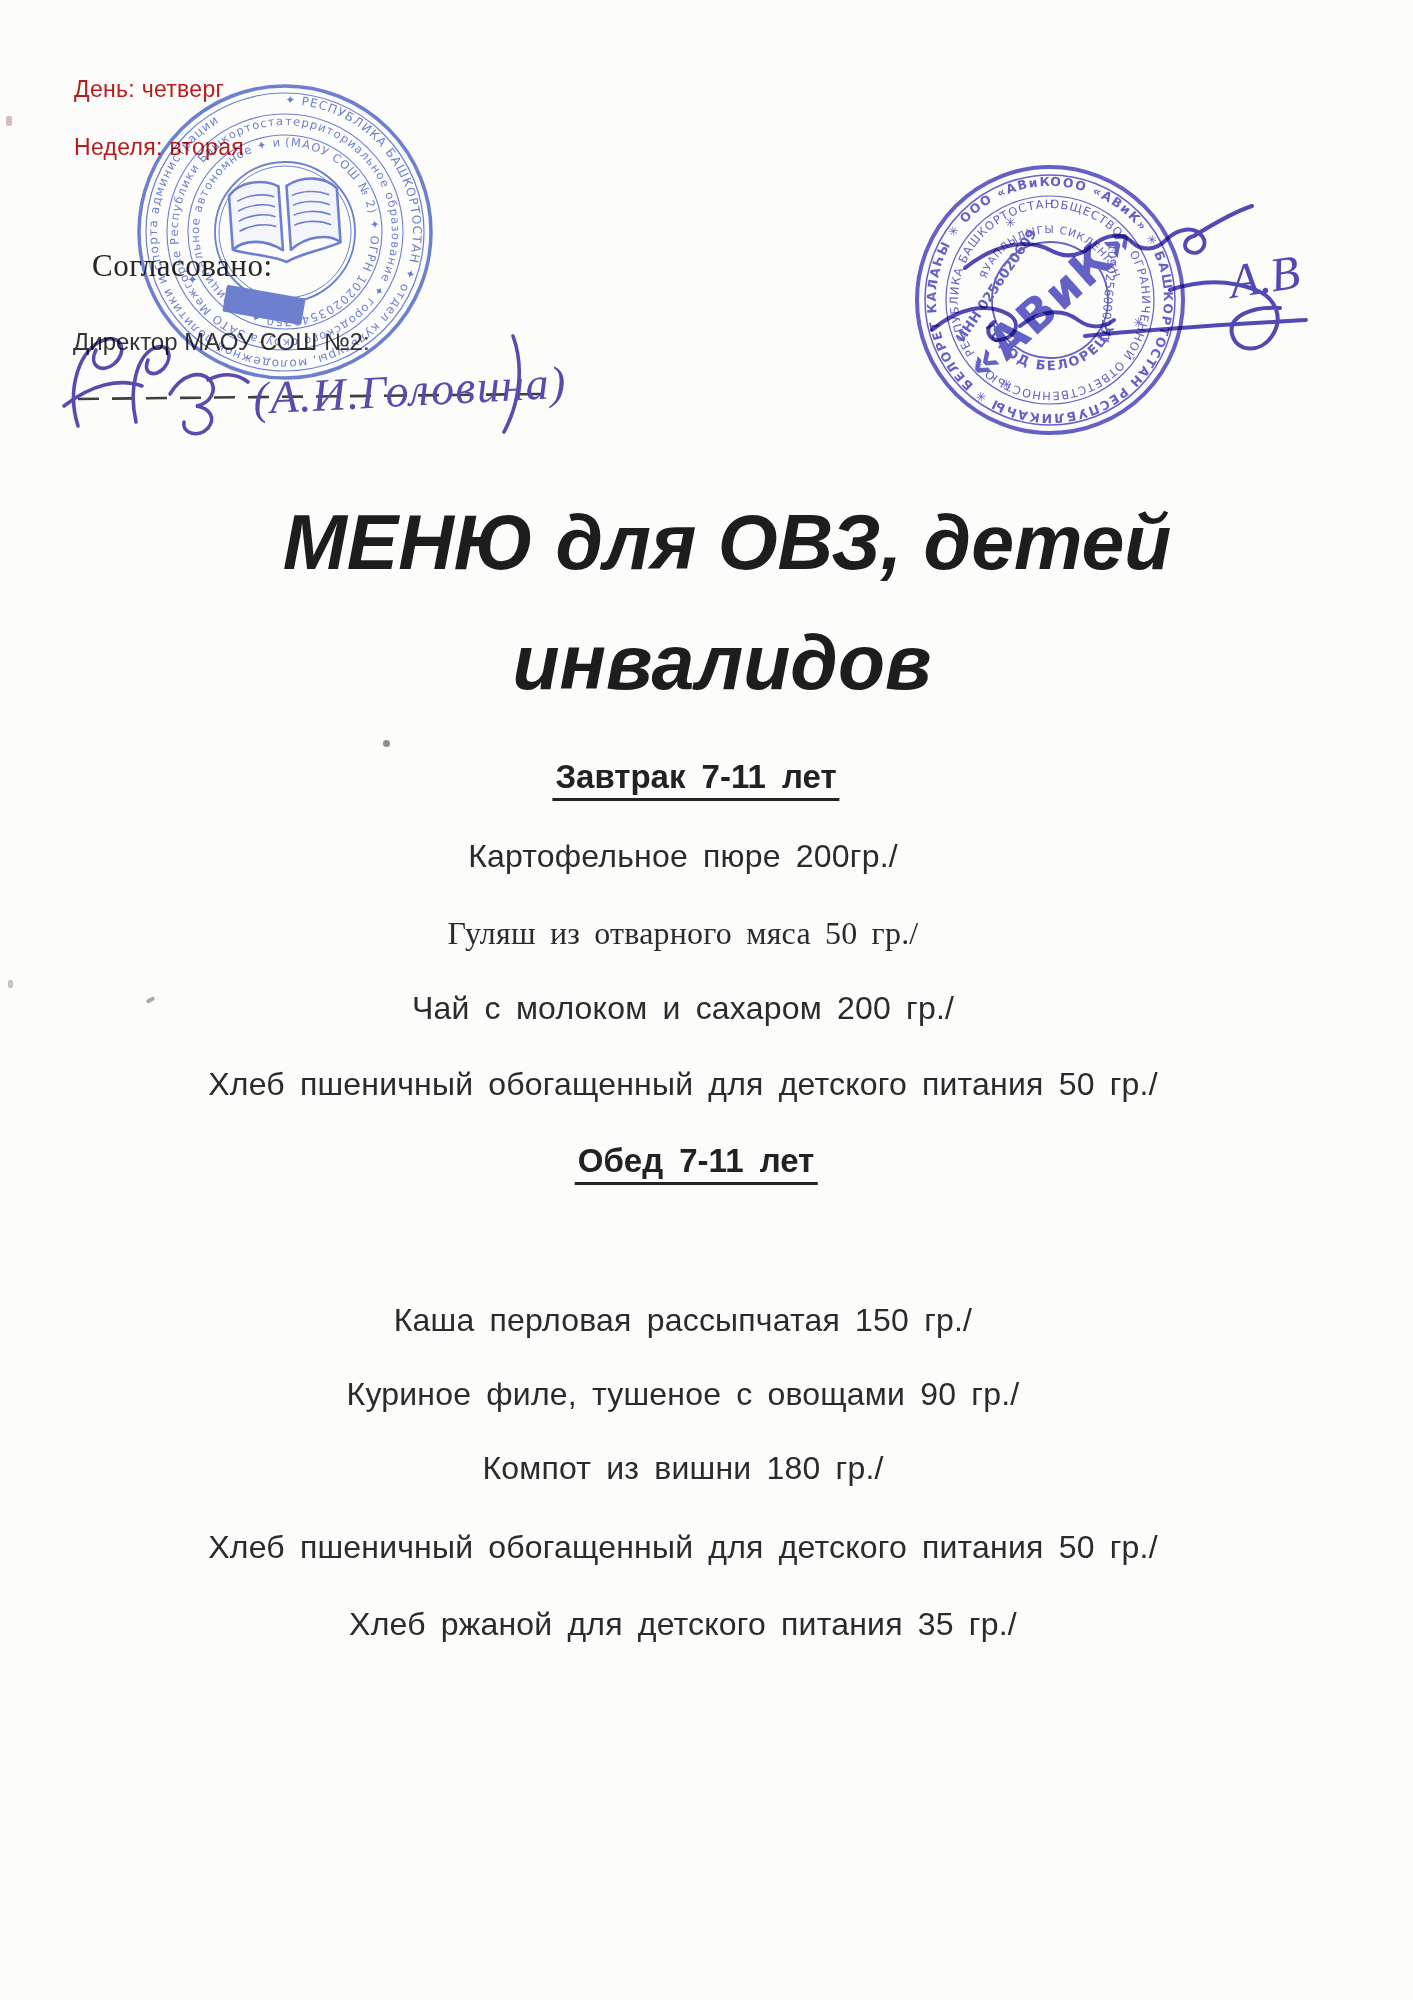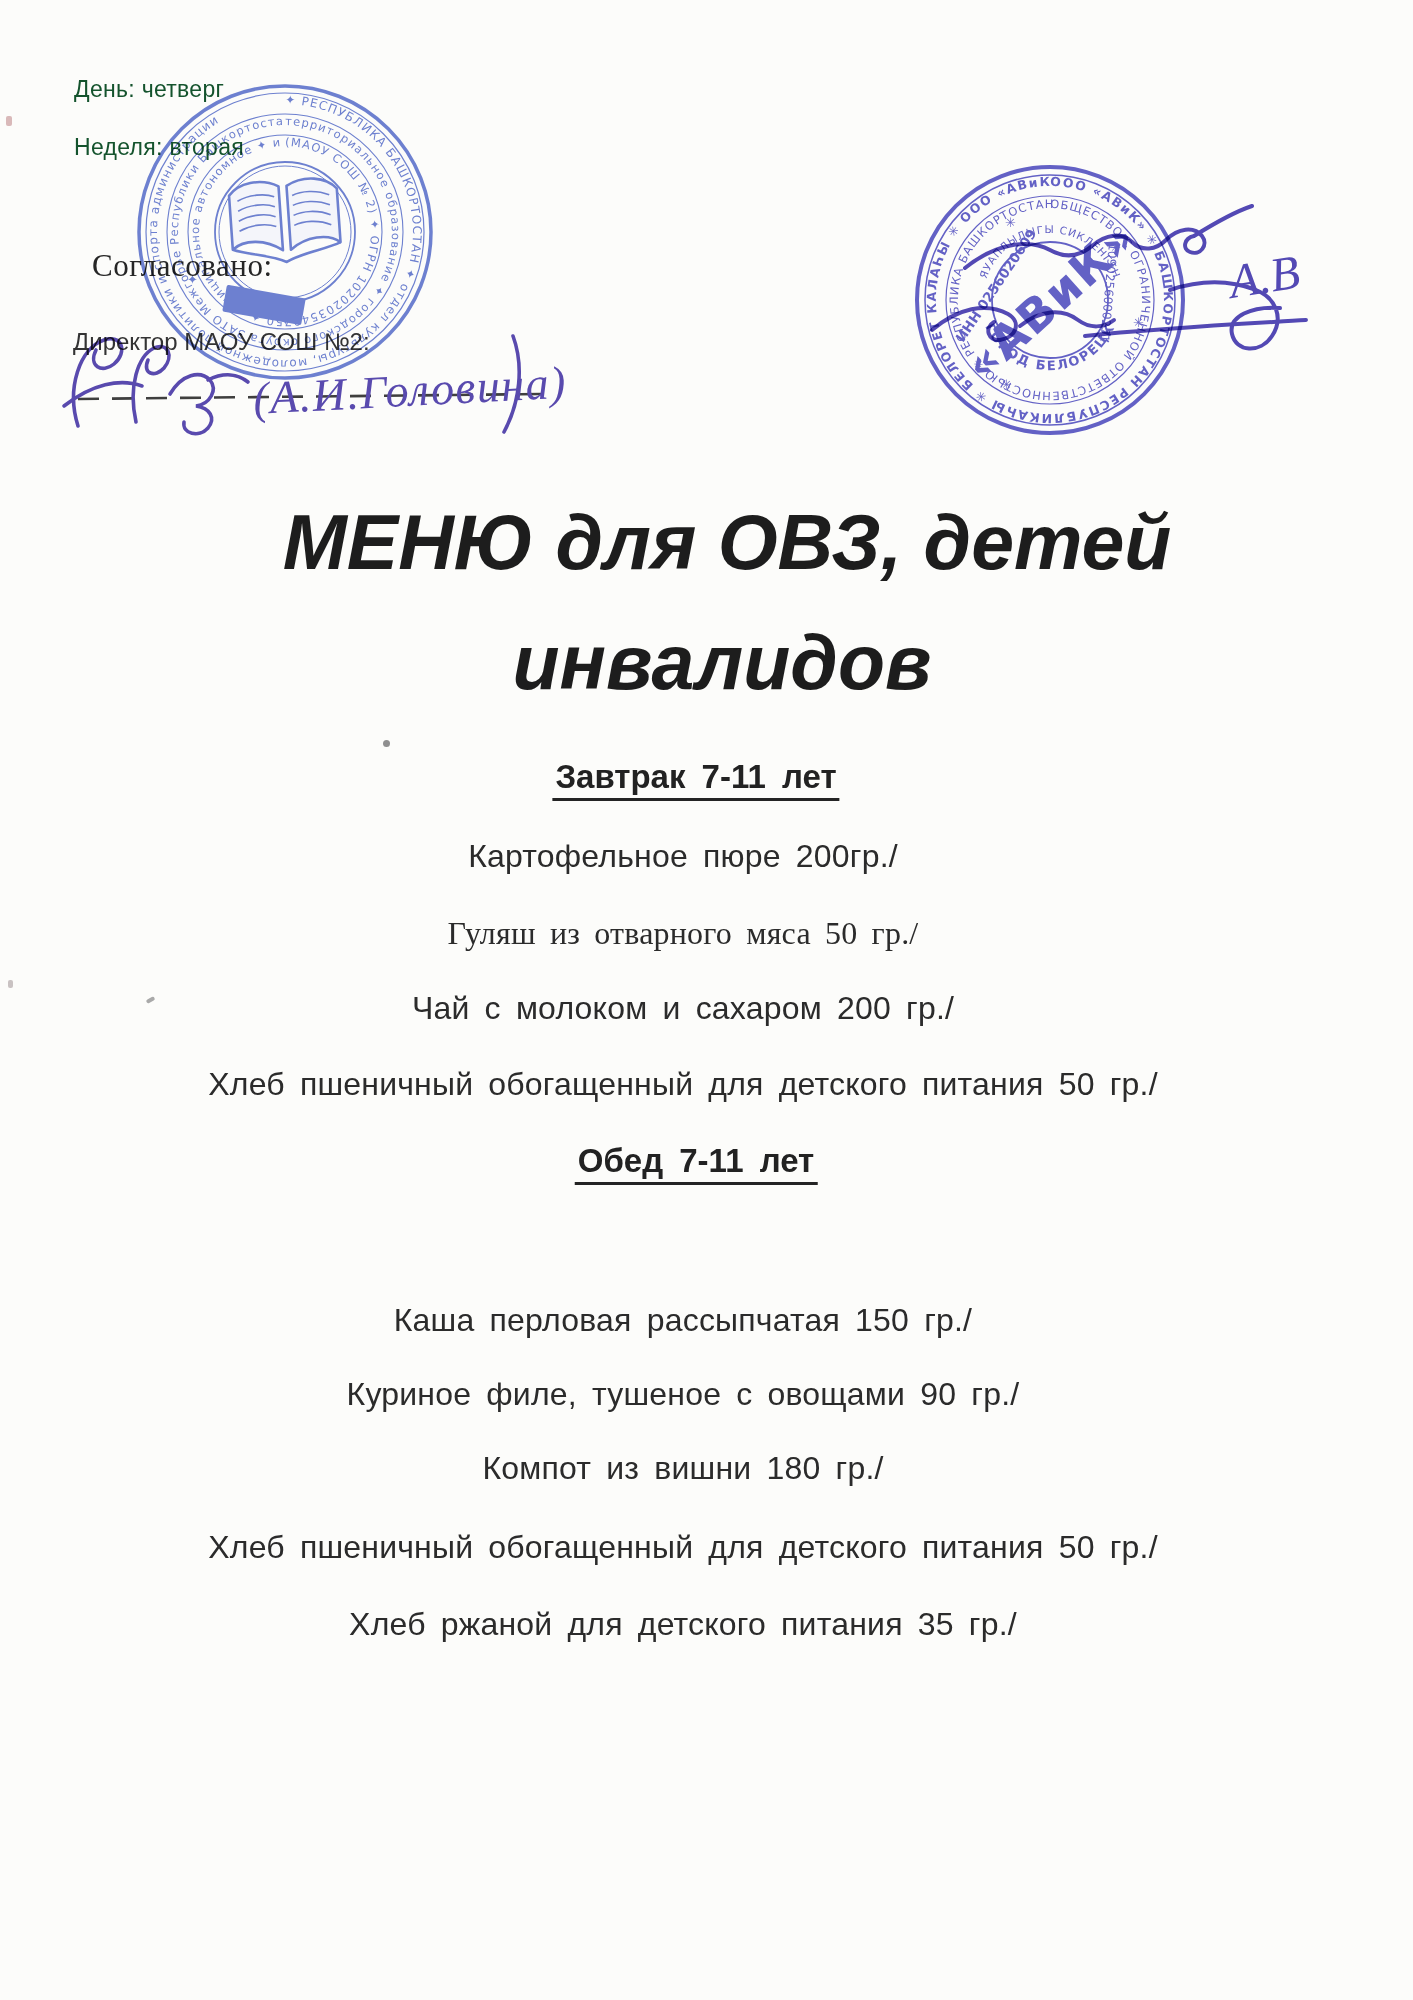--- a/index.html
+++ b/index.html
@@ -3,21 +3,21 @@
 <meta charset="utf-8">
 <style>
   html,body{margin:0;padding:0;background:#e8e8e8;}
   .page{
     position:relative;width:1413px;height:2000px;margin:0 auto;
     background:#fcfcfa;overflow:hidden;
     font-family:"Liberation Sans",sans-serif;color:#2e2e2e;
   }
   .abs{position:absolute;white-space:nowrap;}
   .cline{position:absolute;white-space:nowrap;transform:translateX(-50%);}
-  .meta{font-size:23px;color:#14532d;letter-spacing:.3px;}
+  .meta{font-size:23px;color:#b91c1c;letter-spacing:.3px;}
   .agreed{font-family:"Liberation Serif",serif;font-size:31px;color:#262626;letter-spacing:.5px;}
   .director{font-size:24px;color:#333;}
   .title-line{font-size:77px;font-weight:bold;font-style:italic;color:#1d1d1d;letter-spacing:0;}
   .sec-head{font-size:33px;font-weight:bold;color:#222;word-spacing:7px;
     border-bottom:3px solid #242424;padding:0 3px 3px;margin-left:36px;}
   .item{font-size:32px;color:#2b2b2b;word-spacing:6px;letter-spacing:.2px;}
   .total{font-size:33px;font-weight:bold;color:#222;word-spacing:6px;
     border-bottom:3.5px solid #2c2c2c;padding:0 2px 2px;}
   svg{position:absolute;overflow:visible;}
   .stamp{mix-blend-mode:multiply;}

